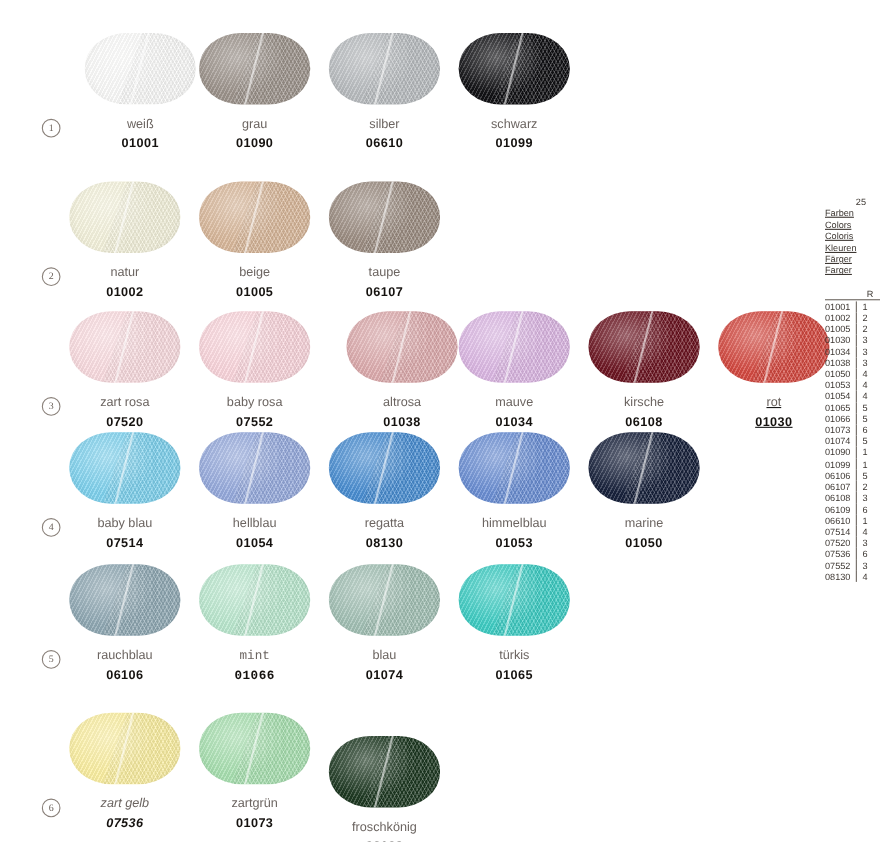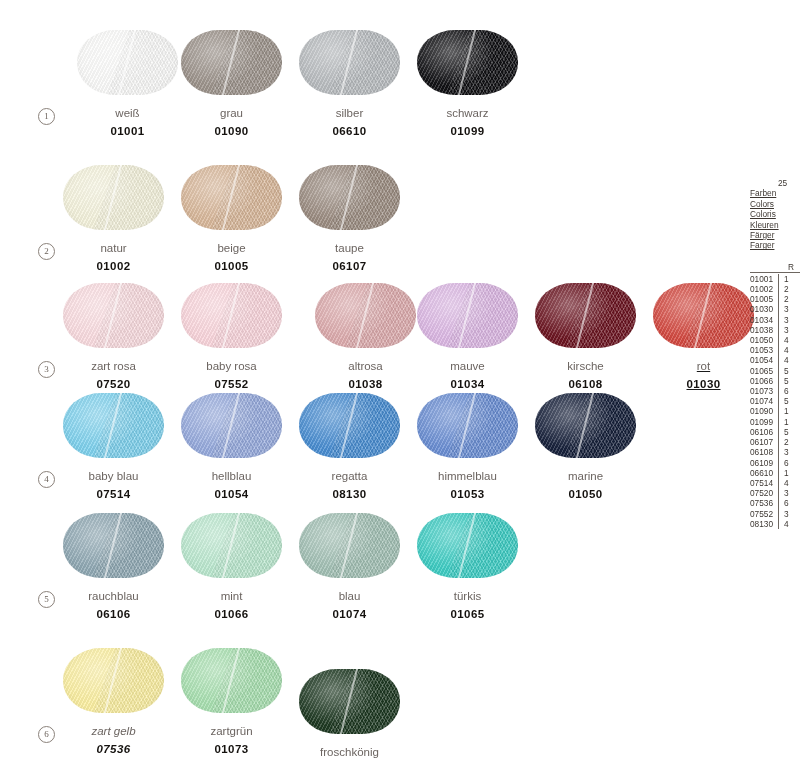--- a/index.html
+++ b/index.html
@@ -356,21 +356,21 @@
         <div class="cell" style="left: 0px;">
           <div class="ball" style="background: rgb(144, 169, 180);">
             <div class="threads a"></div>
             <div class="threads b"></div>
             <div class="seam"></div>
             <div class="sheen"></div>
           </div>
           <div class="cname">rauchblau</div>
           <div class="ccode">06106</div>
         </div>
-        <div class="cell" style="left: 118px;">
+        <div class="cell" style="left: 118px; font-family: Liberation Mono, monospace;">
           <div class="ball" style="background: rgb(187, 232, 207);">
             <div class="threads a"></div>
             <div class="threads b"></div>
             <div class="seam"></div>
             <div class="sheen"></div>
           </div>
           <div class="cname">mint</div>
           <div class="ccode">01066</div>
         </div>
         <div class="cell" style="left: 236px;">

